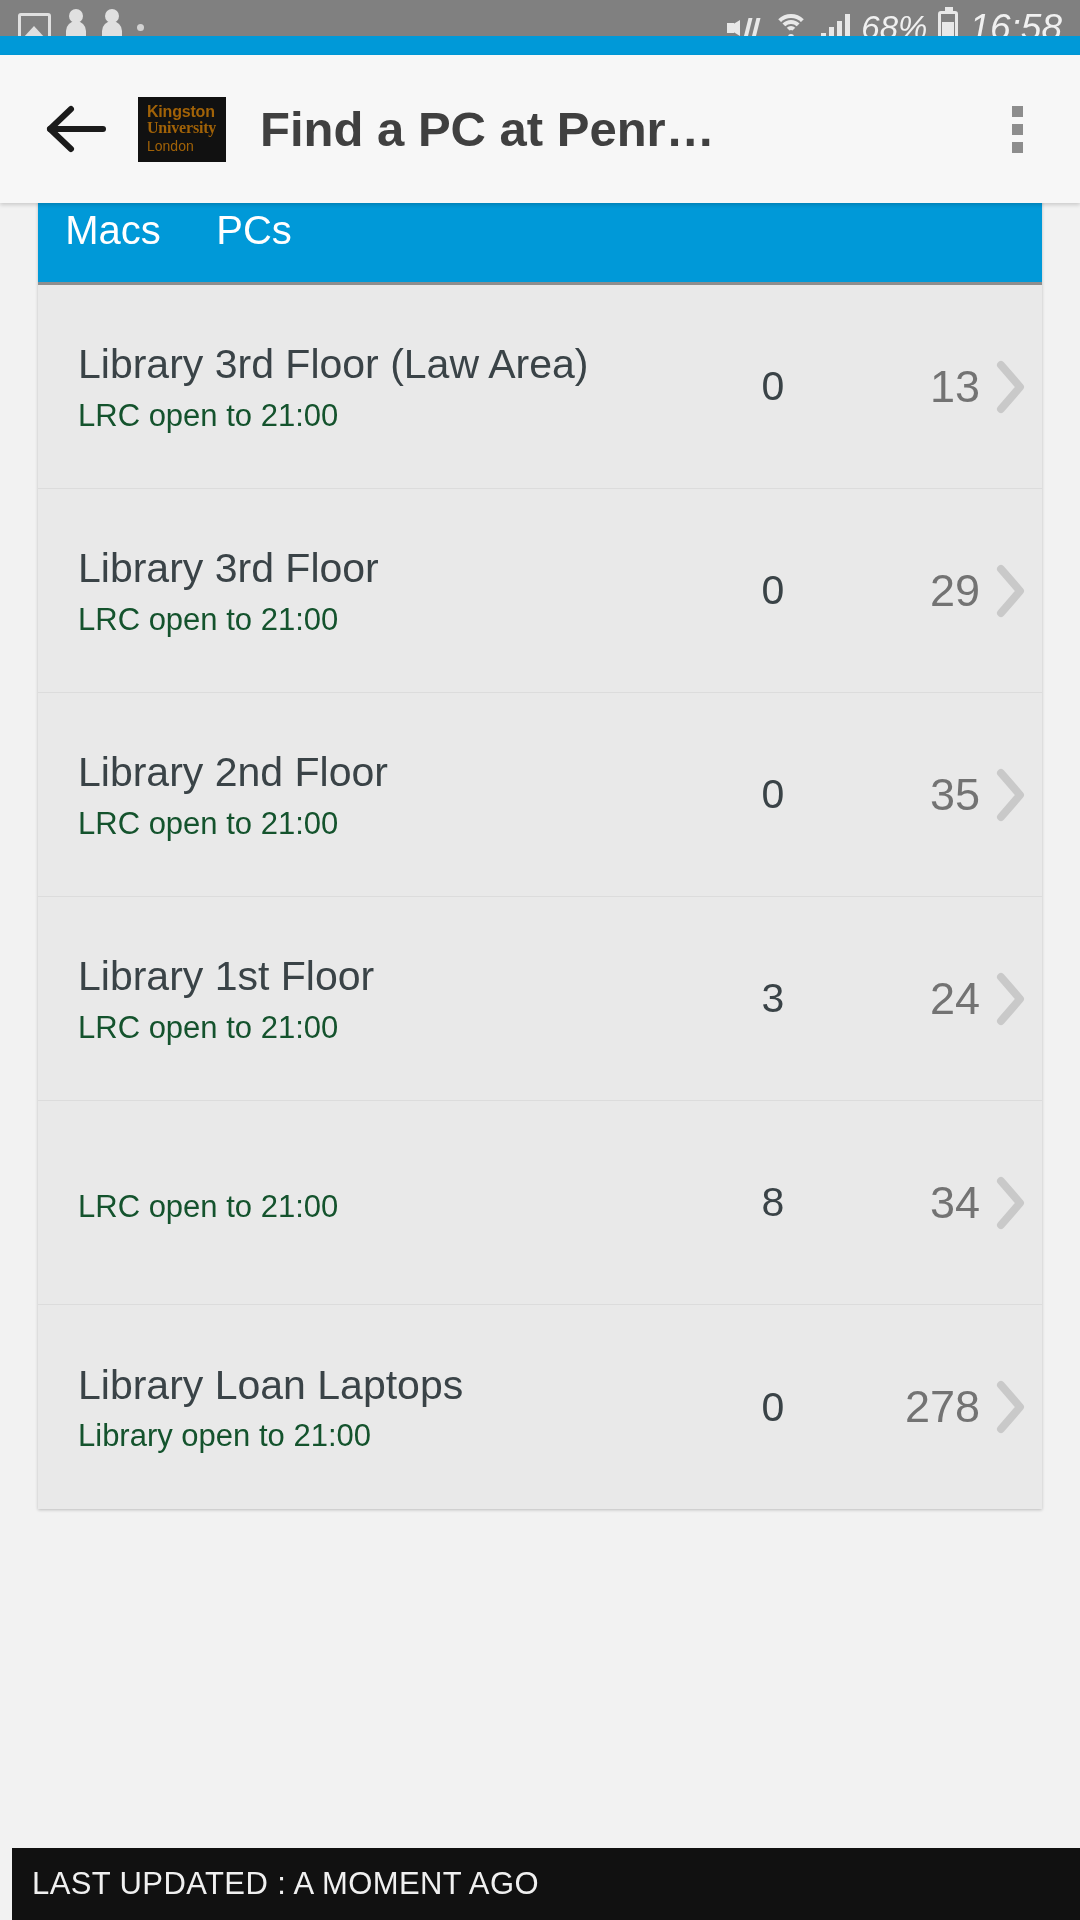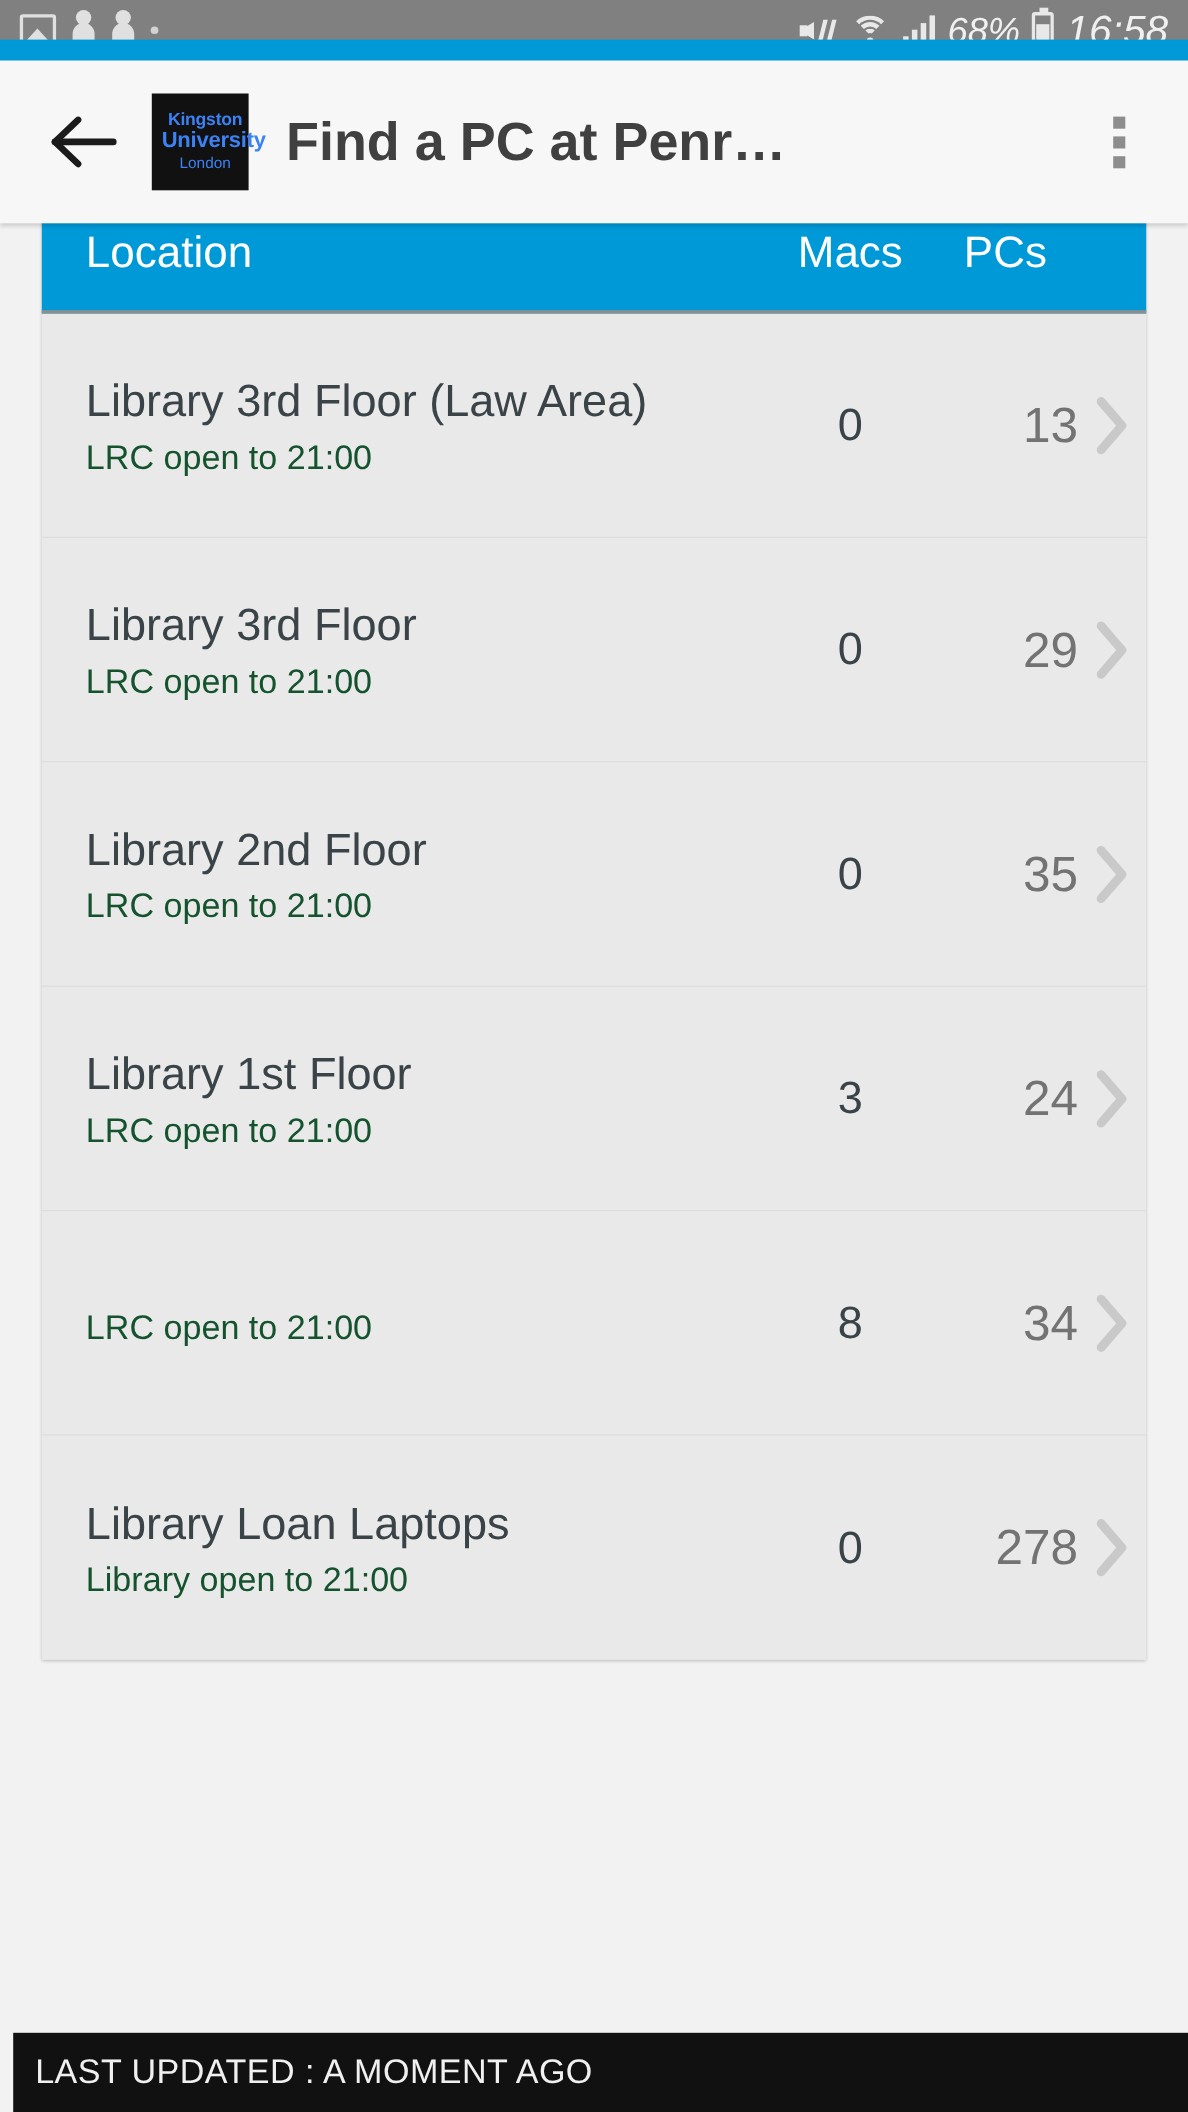--- a/index.html
+++ b/index.html
@@ -72,26 +72,26 @@
   .ico-batt::after{content:"";position:absolute;left:1px;right:1px;bottom:1px;height:66%;background:#e8e8e8;}
 
   
   .appbar {
     height: 148px; background: #f7f7f7; display: flex; align-items: center;
     padding: 0 30px; box-shadow: 0 2px 4px rgba(0,0,0,0.16);
     position: relative; z-index: 5;
   }
   .back-btn { width: 92px; display:flex; align-items:center; justify-content:center; cursor:pointer; }
   .logo {
-    width: 88px; height: 88px; background: #111; color:#3b82f6;
+    width: 88px; height: 65px; background: #111; color:#a16207;
     display:flex; flex-direction:column; justify-content:center;
-    padding-left: 9px; margin-left: 16px; flex: none; text-align: center;
+    padding-left: 9px; margin-left: 16px; flex: none;
   }
   .logo .l1 { font-size: 16px; font-weight: bold; line-height: 1.02; letter-spacing:-0.2px;}
-  .logo .l2 { font-size: 20px; font-weight: bold; line-height: 1.02; letter-spacing:-0.2px;}
+  .logo .l2 { font-size: 16px; font-weight: bold; line-height: 1.02; letter-spacing:-0.2px;font-family:Liberation Serif, serif;}
   .logo .l3 { font-size: 14px; font-weight: normal; line-height: 1.1; margin-top:2px;}
   .appbar-title {
     flex: 1; font-size: 49px; font-weight: bold; color: #404040;
     margin-left: 34px; white-space: nowrap; overflow: hidden;
   }
   .kebab { width: 66px; display:flex; flex-direction:column; align-items:center; gap:7px; cursor:pointer; }
   .kebab span { width:11px; height:11px; background:#8d8d8d; display:block; }
 
   
   .banner {
@@ -194,21 +194,20 @@
 
   <div class="scroll-clip">
 
     <div class="banner">
       <span class="banner-text">Macs / PCs free at Penrhyn Road</span>
     </div>
 
     <div class="card">
 
       <div class="thead">
-        <div class="th-loc">Location</div>
         <div class="th-macs">Macs</div>
         <div class="th-pcs">PCs</div>
         <div class="th-gap"></div>
       </div>
 
       <div id="rows">
           <div class="row">
             <div class="row-main">
               <div class="row-title">Library 3rd Floor (Law Area)</div>
               <div class="row-sub">LRC open to 21:00</div>

